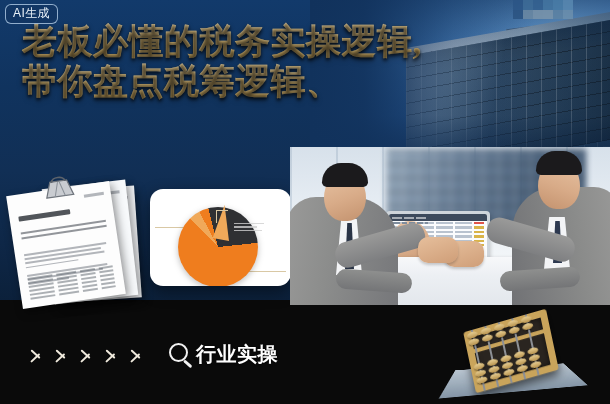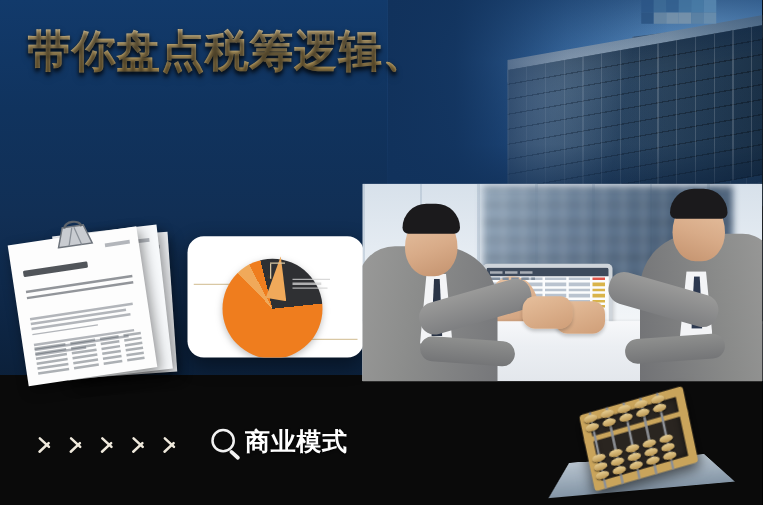--- a/index.html
+++ b/index.html
@@ -573,22 +573,24 @@
       <i style="background: rgb(74, 126, 168);"></i>
       <i style="background: rgb(90, 138, 178);"></i>
       <i style="background: rgb(42, 82, 128);"></i>
       <i style="background: rgb(109, 138, 163);"></i>
       <i style="background: rgb(125, 150, 171);"></i>
       <i style="background: rgb(126, 151, 172);"></i>
       <i style="background: rgb(95, 132, 164);"></i>
       <i style="background: rgb(110, 145, 174);"></i>
     </div>
 
+  <div class="ai-badge">AI生成</div>
 
   <div class="title">
+    <div class="title-line l1">老板必懂的税务实操逻辑,</div>
     <div class="title-line l2">带你盘点税筹逻辑、</div>
   </div>
 
   <div class="docs">
     <div class="paper back2">
       <div class="doc-corner"></div>
     </div>
     <div class="paper back1">
       <div class="doc-corner"></div>
     </div>
@@ -799,16 +801,16 @@
       <div class="chev"></div>
       <div class="chev"></div>
       <div class="chev"></div>
     </div>
 
   <div class="search-label">
     <div class="mag">
       <div class="mag-ring"></div>
       <div class="mag-handle"></div>
     </div>
-    <div class="search-text">商业模式</div>
+    <div class="search-text">行业实操</div>
   </div>
 
 </div>
 
 </body></html>

